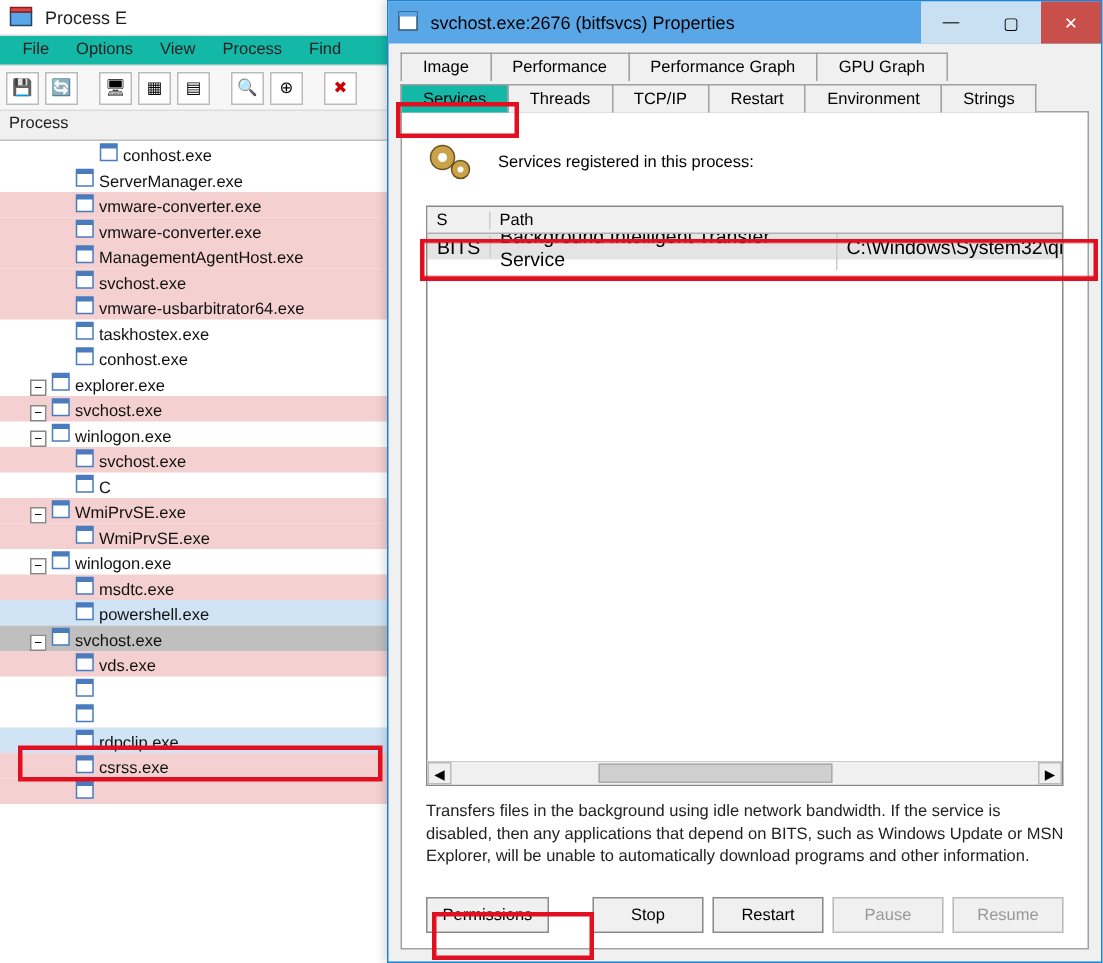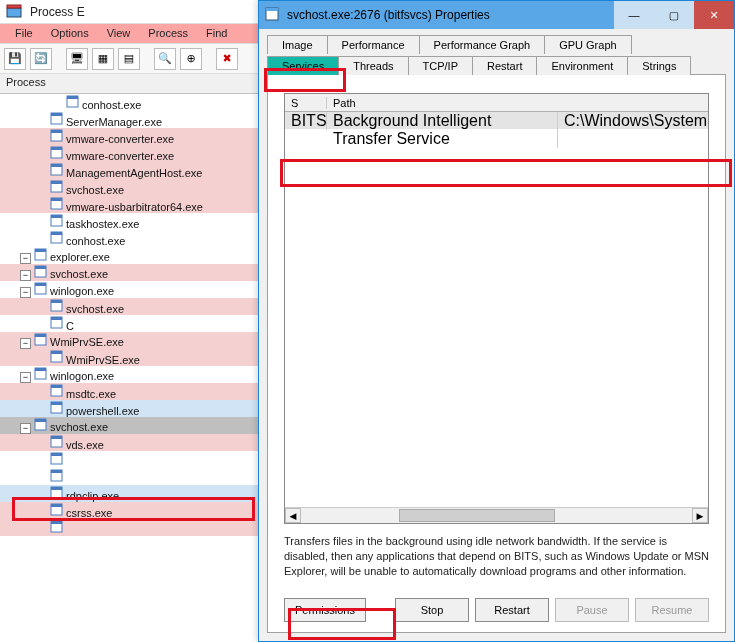--- a/index.html
+++ b/index.html
@@ -13,21 +13,21 @@
     height: 642px;
     overflow: hidden;
   }
   
   .pe-window {
     position: absolute;
     left: 0;
     top: 0;
     width: 380px;
     height: 642px;
-    background: #fca5a5;
+    background: #14b8a6;
     border-right: 3px solid #0369a1;
   }
   .pe-titlebar {
     height: 24px;
     background: #fff;
     display: flex;
     align-items: center;
     border-bottom: 1px solid #ddd;
   }
   .pe-sysicon { width: 28px; text-align: center; }
@@ -185,21 +185,21 @@
     border-bottom: 1px solid #b0b0b0;
     height: 18px;
     align-items: center;
     font-size: 11px;
   }
   .svc-col { padding: 0 6px; border-right: 1px solid #ccc; }
   .svc-c1 { width: 42px; }
   .svc-c2 { flex: 1; }
   .svc-c3 { width: 150px; border-right: none; }
   .svc-tbody { flex: 1; overflow: auto; background: #fff; }
-  .svc-row { display: flex; height: 17px; align-items: flex-start; font-size: 16px; }
+  .svc-row { display: flex; height: 17px; align-items: center; font-size: 13px; }
   .svc-row.sel { background: #e4e4e4; }
   .svc-scroll {
     height: 16px;
     background: #f0f0f0;
     border-top: 1px solid #ccc;
     display: flex;
     align-items: center;
   }
   .svc-scroll .arrow {
     width: 16px; height: 100%;
@@ -509,20 +509,31 @@
     </div>
     <div class="tabs-row">
       <span class="tab active">Services</span>
       <span class="tab">Threads</span>
       <span class="tab">TCP/IP</span>
       <span class="tab">Restart</span>
       <span class="tab">Environment</span>
       <span class="tab">Strings</span>
     </div>
     <div class="tab-panel">
+      <div class="svc-header">
+        <span class="svc-header-icon">
+          <svg width="34" height="30" viewBox="0 0 34 30">
+            <circle cx="11" cy="12" r="8" fill="#c9a24a" stroke="#6b5420"></circle>
+            <circle cx="11" cy="12" r="3" fill="#fff"></circle>
+            <circle cx="23" cy="20" r="6" fill="#c9a24a" stroke="#6b5420"></circle>
+            <circle cx="23" cy="20" r="2" fill="#fff"></circle>
+          </svg>
+        </span>
+        <span class="svc-header-text">Services registered in this process:</span>
+      </div>
 
       <div class="svc-table">
         <div class="svc-thead">
           <span class="svc-col svc-c1">S</span>
           <span class="svc-col svc-c3">Path</span>
         </div>
         <div class="svc-tbody">
           <div class="svc-row sel">
             <span class="svc-col svc-c1">BITS</span>
             <span class="svc-col svc-c2">Background Intelligent Transfer Service</span>

